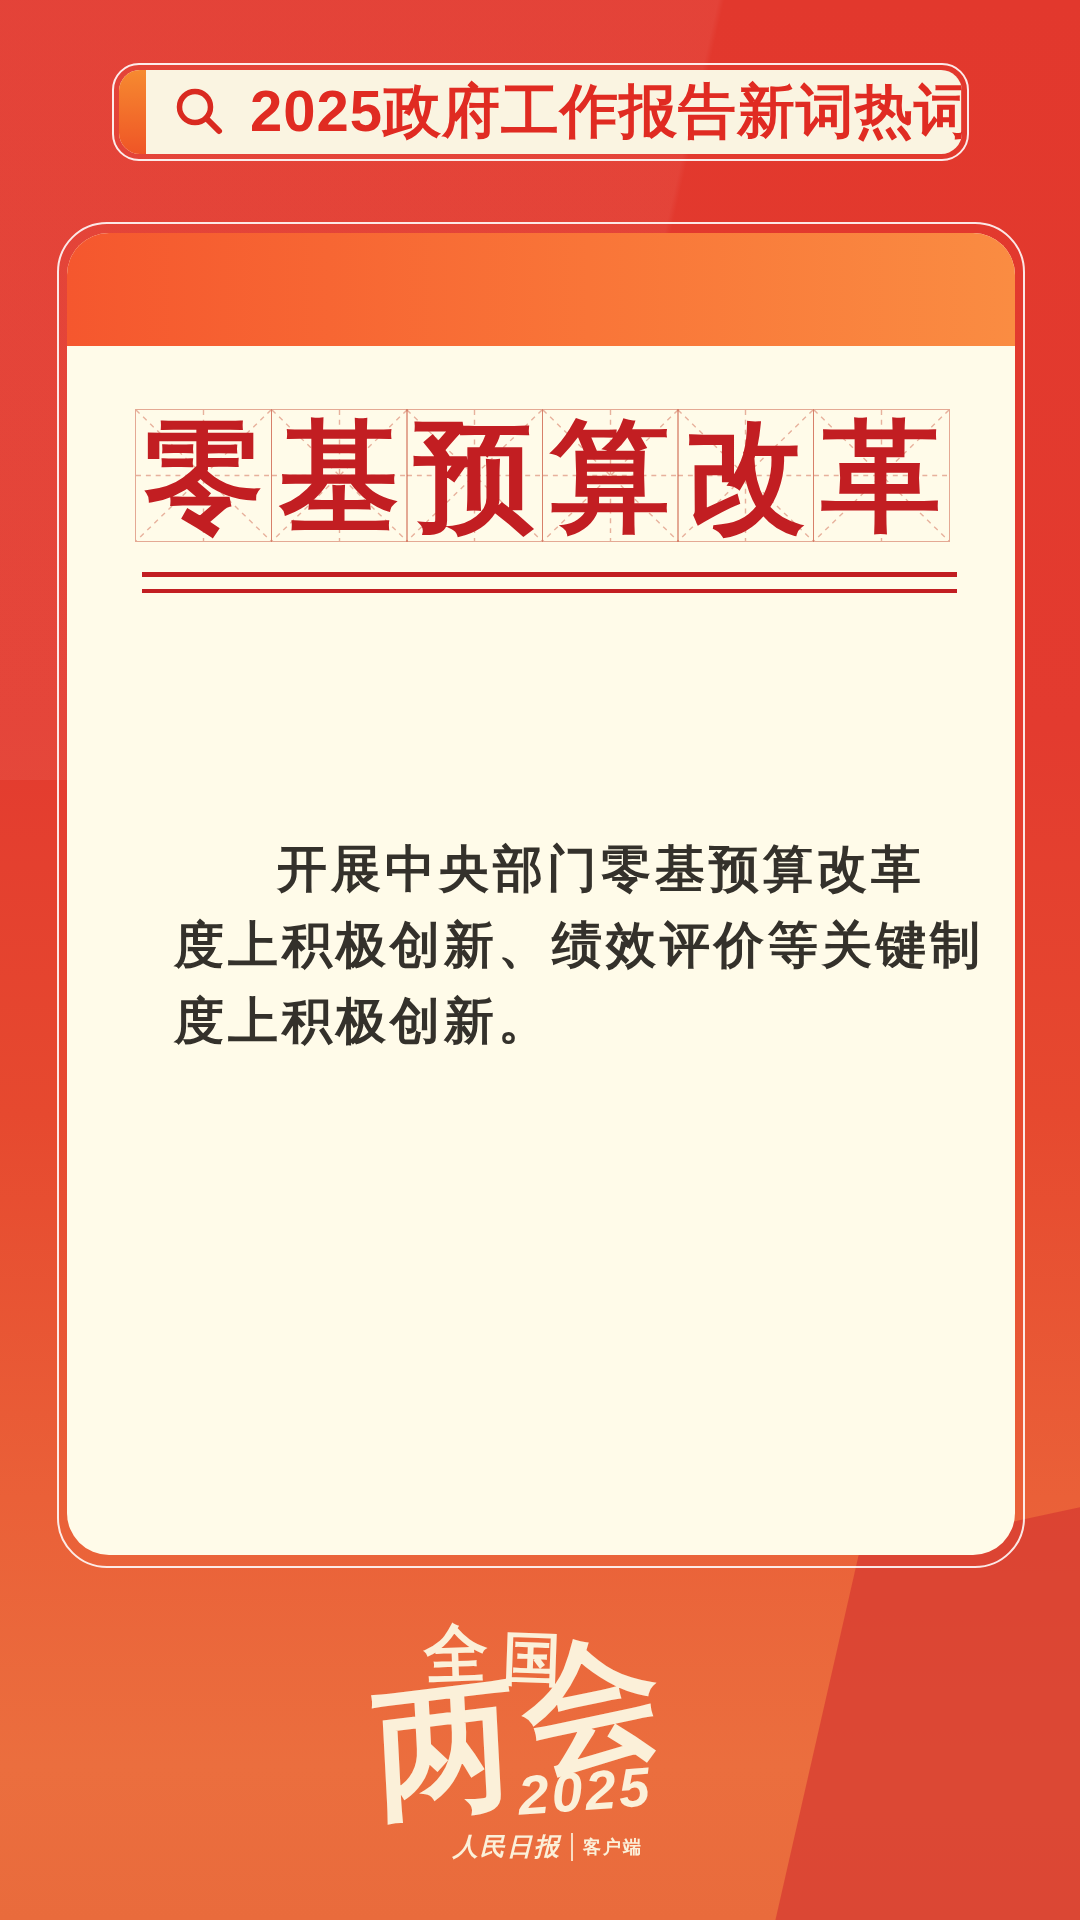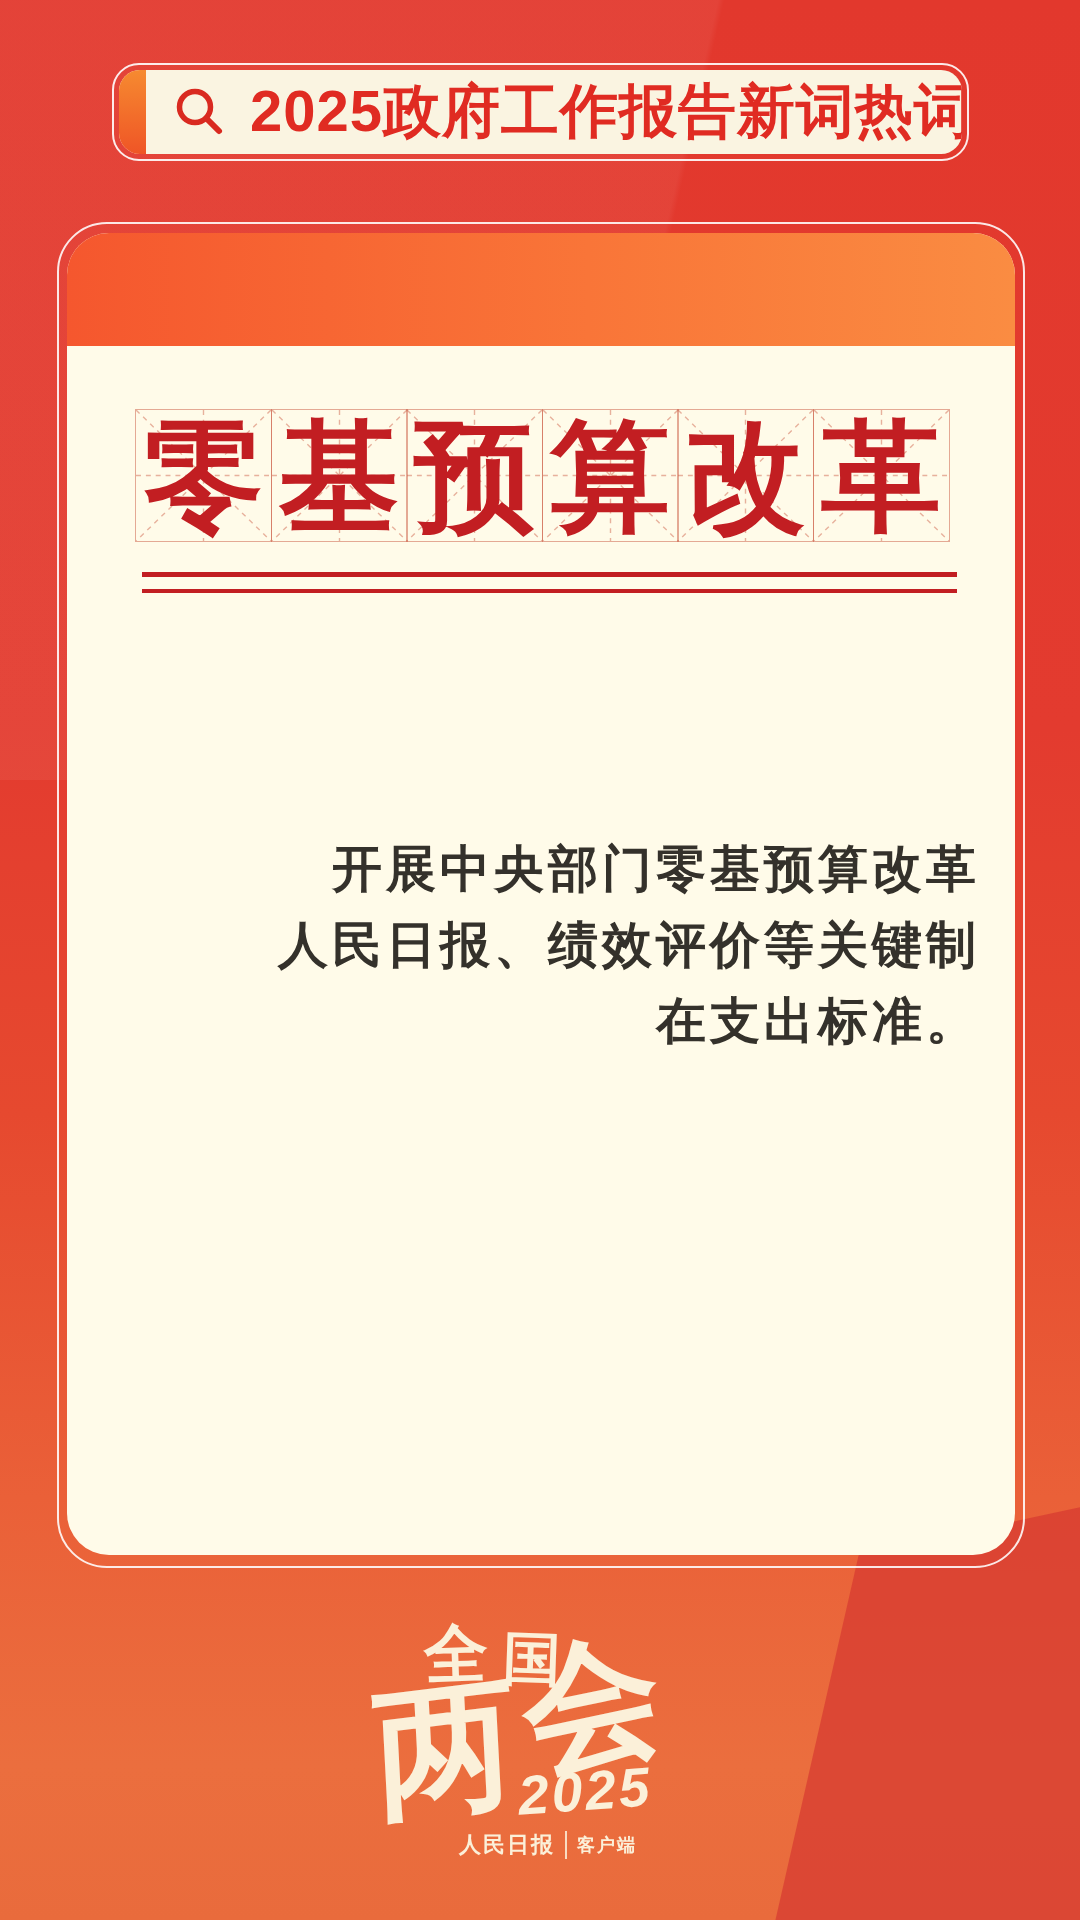--- a/index.html
+++ b/index.html
@@ -34,34 +34,34 @@
   .tcell + .tcell{margin-left:-1.5px;}
   .tcell svg{position:absolute;left:0;top:0;width:100%;height:100%;}
   .tchar{position:absolute;left:0;top:0;right:0;bottom:0;display:flex;align-items:center;justify-content:center;
         font-size:120px;font-weight:900;color:#C21E22;line-height:1;
         font-family:"Liberation Sans",sans-serif;}
   .underline{position:absolute;left:75px;top:339px;width:815px;}
   .underline .u1{height:5px;background:#C21E22;}
   .underline .u2{height:4px;background:#C21E22;margin-top:12px;}
   .bodytext{position:absolute;left:107px;top:598px;width:806px;
         font-family:"Liberation Serif",serif;font-weight:700;font-size:50px;line-height:76px;
-        color:#34312B;letter-spacing:4px;text-align:right;}
+        color:#34312B;letter-spacing:4px;}
   .bodytext .line{white-space:nowrap;}
   .bodytext .indent{text-indent:103px;}
   
   .logo{position:absolute;left:0;top:0;width:1080px;height:1920px;color:#FBF0D9;pointer-events:none;}
   .logo span{position:absolute;font-weight:900;line-height:1;font-family:"Liberation Sans",sans-serif;}
   .lg-quan{left:424px;top:1622px;font-size:64px;transform:rotate(-2deg);}
   .lg-guo{left:503px;top:1630px;font-size:58px;transform:rotate(2deg);}
   .lg-liang{left:374px;top:1678px;font-size:142px;transform:rotate(-7deg) skewX(-4deg);}
   .lg-hui{left:522px;top:1634px;font-size:138px;transform:rotate(-12deg);}
   .lg-year{left:518px;top:1764px;font-size:55px;font-style:italic;letter-spacing:3px;transform:rotate(-4deg);}
   .brand-row{position:absolute;left:0;top:1830px;width:1080px;display:flex;justify-content:center;
         align-items:center;gap:10px;color:#FBF0D9;transform:translateX(8px);}
-  .brand-name{font-family:"Liberation Serif",serif;font-weight:700;font-size:22px;letter-spacing:2px;}
+  .brand-name{font-family:"Liberation Serif",serif;font-style:italic;font-weight:700;font-size:25px;letter-spacing:2px;}
   .brand-divider{width:2px;height:28px;background:rgba(251,240,217,0.85);}
   .brand-suffix{font-weight:800;font-size:18px;letter-spacing:2px;}
 </style>
 </head>
 <body>
 
 <div class="page">
   <div class="sheen-top"></div>
   <div class="band-bottom"></div>
 
@@ -149,22 +149,22 @@
         </div>
       </div>
 
       <div class="underline">
         <div class="u1"></div>
         <div class="u2"></div>
       </div>
 
       <div class="bodytext">
         <div class="line indent">开展中央部门零基预算改革</div>
-        <div class="line">人民日报、绩效评价等关键制</div>
-        <div class="line">在支出标准。</div>
+        <div class="line">度上积极创新、绩效评价等关键制</div>
+        <div class="line">度上积极创新。</div>
       </div>
     </div>
   </div>
 
   <div class="logo">
     <span class="lg-quan">全</span>
     <span class="lg-guo">国</span>
     <span class="lg-liang">两</span>
     <span class="lg-hui">会</span>
     <span class="lg-year">2025</span>

